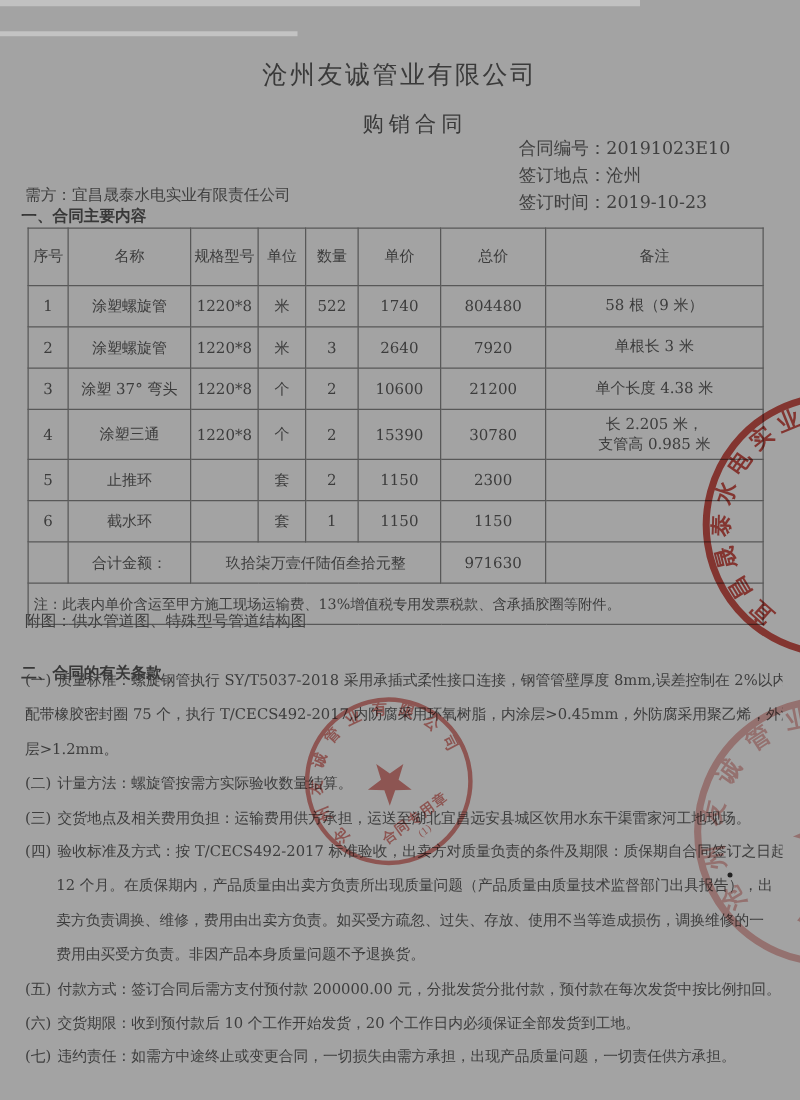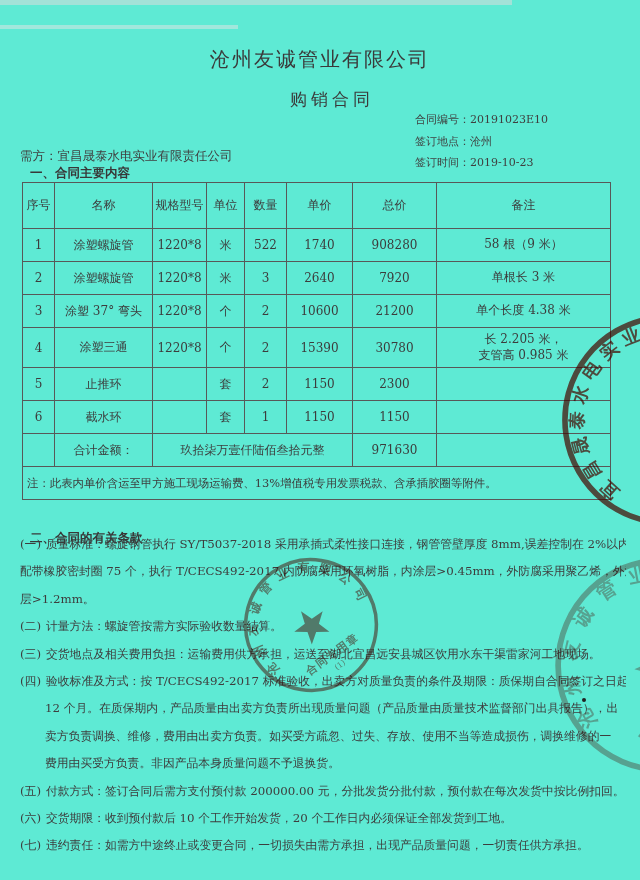--- a/index.html
+++ b/index.html
@@ -3,37 +3,37 @@
 <meta charset="utf-8">
 <style>
   * { margin:0; padding:0; box-sizing:border-box; }
   html,body { width:640px; height:880px; }
   body {
     font-family:"DejaVu Serif","Liberation Serif",serif;
     background:#efefef;
   }
   .page {
     position:relative; width:640px; height:880px;
-    background:#5eead4; color:#3f3f3f; overflow:hidden;
+    background:#a3a3a3; color:#3f3f3f; overflow:hidden;
   }
   .abs { position:absolute; }
   
   .strip1 { left:0; top:8; width:512px; height:5px; background:#dadada; opacity:.55; }
   .strip2 { left:0; top:25px; width:238px; height:4px; background:#e3e3e3; opacity:.5; }
   .speck  { left:582px; top:698px; width:4px; height:4px; background:#222; border-radius:50%; }
 
   .doc-title { top:46px; left:0; width:100%; text-align:center; font-size:20px; letter-spacing:2px; color:#3a3a3a; font-weight:500; }
   .doc-subtitle { top:88px; left:12px; width:100%; text-align:center; font-size:17px; letter-spacing:4px; color:#3a3a3a; font-weight:500; }
 
   .party-line { left:20px; font-size:12.5px; white-space:nowrap; }
   .supplier-line { top:117px; }
   .buyer-line { top:148px; }
-  .meta-block { left:415px; top:109px; font-size:11px; line-height:21.5px; white-space:nowrap; }
-
-  .sec-heading { left:30px; font-size:12.5px; font-weight:bold; color:#383838; white-space:nowrap; }
+  .meta-block { left:415px; top:109px; font-size:14px; line-height:21.5px; white-space:nowrap; }
+
+  .sec-heading { left:17px; font-size:12.5px; font-weight:bold; color:#383838; white-space:nowrap; }
   .sec1 { top:165px; }
   .sec2 { top:514px;margin-top:16px; }
 
   table.items { left:22px; top:182px; width:588px; border-collapse:collapse; table-layout:fixed; font-size:12px; color:#3c3c3c; }
   table.items th, table.items td { border:1px solid #585858; text-align:center; vertical-align:middle; padding:0 2px; overflow:hidden; }
   table.items thead tr { height:46px; }
   table.items tbody tr { height:33px; }
   table.items tbody tr.tall { height:40px; }
   table.items th { font-weight:normal; }
   td.remark { white-space:pre-line; line-height:1.3; }
@@ -109,21 +109,21 @@
         </tr>
       </thead>
     <tbody>
         <tr>
           <td>1</td>
           <td>涂塑螺旋管</td>
           <td>1220*8</td>
           <td>米</td>
           <td>522</td>
           <td>1740</td>
-          <td>908280</td>
+          <td>804480</td>
           <td class="remark">58 根（9 米）</td>
         </tr>
         <tr>
           <td>2</td>
           <td>涂塑螺旋管</td>
           <td>1220*8</td>
           <td>米</td>
           <td>3</td>
           <td>2640</td>
           <td>7920</td>
@@ -176,20 +176,21 @@
           <td colspan="4">玖拾柒万壹仟陆佰叁拾元整</td>
           <td>971630</td>
           <td></td>
         </tr>
         <tr class="note-row">
           <td colspan="8">注：此表内单价含运至甲方施工现场运输费、13%增值税专用发票税款、含承插胶圈等附件。</td>
         </tr>
       </tbody>
   </table>
 
+  <div class="abs attach-line">附图：供水管道图、特殊型号管道结构图</div>
   <div class="abs sec-heading sec2">二、合同的有关条款</div>
 
   <div class="abs terms">
       <div class="term-line"><span class="term-label">(一)</span><span>质量标准：螺旋钢管执行 SY/T5037-2018 采用承插式柔性接口连接，钢管管壁厚度 8mm,误差控制在 2%以内，</span></div>
       <div class="term-line">配带橡胶密封圈 75 个，执行 T/CECS492-2017,内防腐采用环氧树脂，内涂层&gt;0.45mm，外防腐采用聚乙烯，外涂</div>
       <div class="term-line">层&gt;1.2mm。</div>
       <div class="term-line"><span class="term-label">(二)</span><span>计量方法：螺旋管按需方实际验收数量结算。</span></div>
       <div class="term-line"><span class="term-label">(三)</span><span>交货地点及相关费用负担：运输费用供方承担，运送至湖北宜昌远安县城区饮用水东干渠雷家河工地现场。</span></div>
       <div class="term-line"><span class="term-label">(四)</span><span>验收标准及方式：按 T/CECS492-2017 标准验收，出卖方对质量负责的条件及期限：质保期自合同签订之日起</span></div>
       <div class="term-line cont-ind">12 个月。在质保期内，产品质量由出卖方负责所出现质量问题（产品质量由质量技术监督部门出具报告），出</div>

